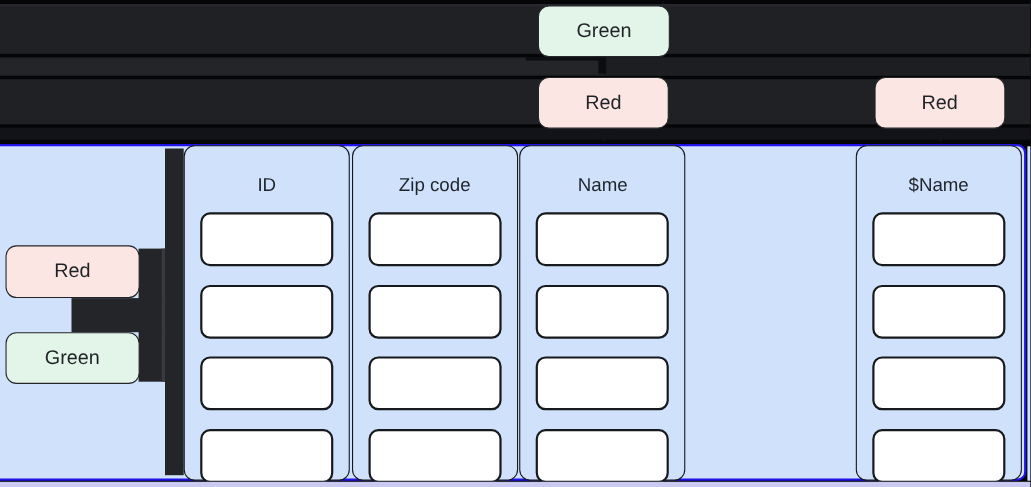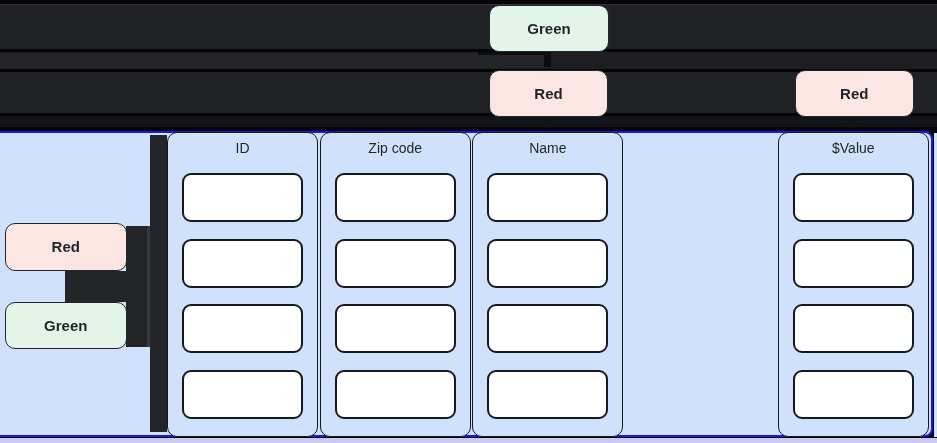--- a/index.html
+++ b/index.html
@@ -29,21 +29,21 @@
   
   .ch{position:absolute; background:var(--channel,#232529); z-index:3;}
   .ch-strip{left:150px; top:134.5px; width:16.5px; height:297.5px;}
   .ch-side{left:126px; top:225.5px; width:24px; height:121px;}
   .ch-notch{left:65px; top:270.5px; width:85px; height:31px;}
   .ch-seam{position:absolute; left:147.3px; top:225.5px; width:2.7px; height:121px; background:#383a40; z-index:3;}
   
   .badge{
     position:absolute; box-sizing:border-box; border-radius:10px;
     display:flex; align-items:center; justify-content:center;
-    font-weight:bold; font-size:15px; color:var(--badge-text,#1f2327);
+    font-weight:normal; font-size:18px; color:var(--badge-text,#1f2327);
     z-index:5;
   }
   .badge-green{background:var(--green-fill,#e3f4e9); border:1.6px solid #24262a;}
   .badge-pink{background:var(--red-fill,#fbe6e4); border:1.6px solid #24262a;}
   .top-green{left:489px; top:5px; width:120px; height:46.5px;}
   .top-red-center{left:489px; top:69.5px; width:119px; height:47.5px;}
   .top-red-right{left:794.5px; top:69.5px; width:119.5px; height:47.5px;}
   .sb-red{left:5px; top:222.5px; width:121.5px; height:48px;}
   .sb-green{left:5px; top:301.5px; width:121.5px; height:47px;}
   
@@ -55,21 +55,21 @@
   .p-name{left:539.5px; top:117.5px;}
   .p-value{left:845.5px; top:117.5px;}
   
   .col{
     position:absolute; top:132px; width:151px; height:305px; box-sizing:border-box;
     background:var(--node-fill,#cfe1fb);
     border:1.6px solid var(--col-border,#16181c);
     border-radius:10px; z-index:4;
   }
   .col-header{
-    margin-top:4px; text-align:center; font-size:14px; line-height:23px;
+    margin-top:24px; text-align:center; font-size:17px; line-height:23px;
     color:var(--header-text,#1f242b);
   }
   .cells{display:flex; flex-direction:column; align-items:center; gap:16.5px; margin-top:13px;}
   .cell{
     width:121px; height:49px; box-sizing:border-box; background:#ffffff;
     border:2px solid var(--cell-border,#17191d); border-radius:9px;
   }
   
   .sliver{left:933.5px; top:133px; width:3.5px; height:304px; background:var(--node-fill,#cfe1fb); z-index:3;}
   .lavender{left:0; top:437.5px; width:937px; height:5.5px; background:var(--lavender,#c9c9f2); z-index:6;}
@@ -123,21 +123,21 @@
   <div class="col" style="left:319.7px">
     <div class="col-header">Zip code</div>
     <div class="cells">
       <div class="cell"></div>
       <div class="cell"></div>
       <div class="cell"></div>
       <div class="cell"></div>
     </div>
   </div>
   <div class="col" style="left:777.8px">
-    <div class="col-header">$Value</div>
+    <div class="col-header">$Name</div>
     <div class="cells">
       <div class="cell"></div>
       <div class="cell"></div>
       <div class="cell"></div>
       <div class="cell"></div>
     </div>
   </div>
 
   <div class="badge badge-green top-green">
     <span>Green</span>

